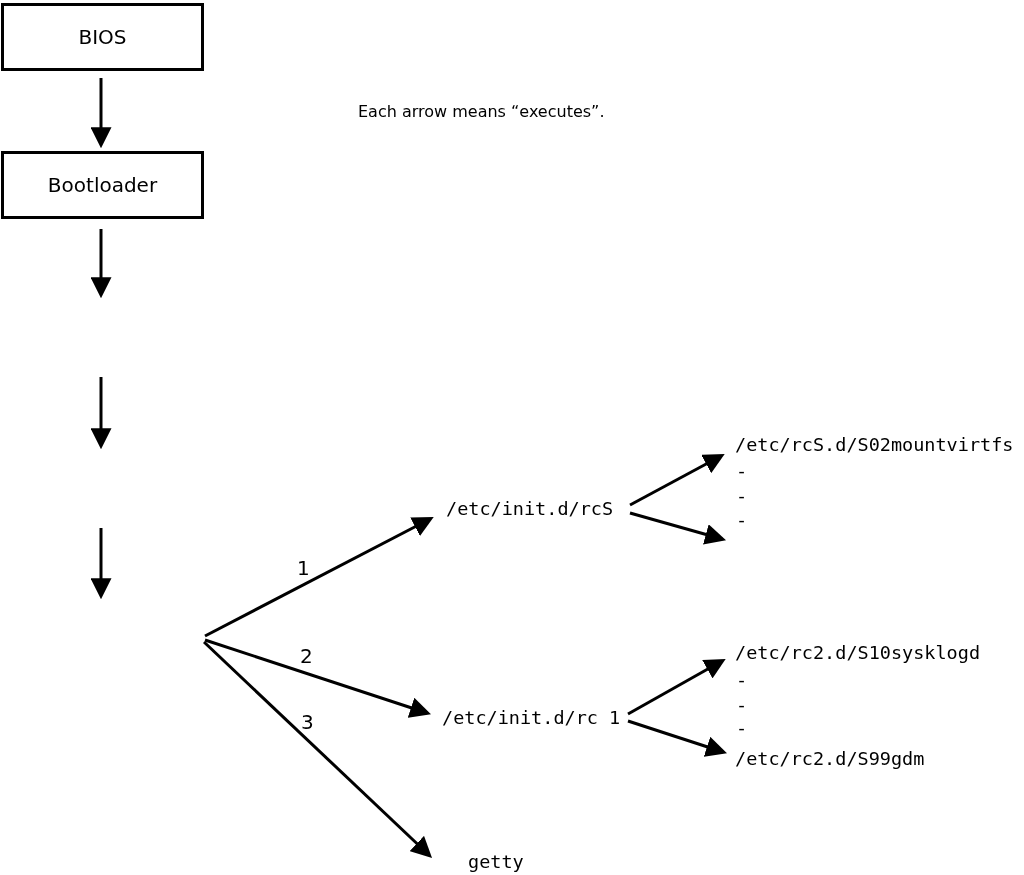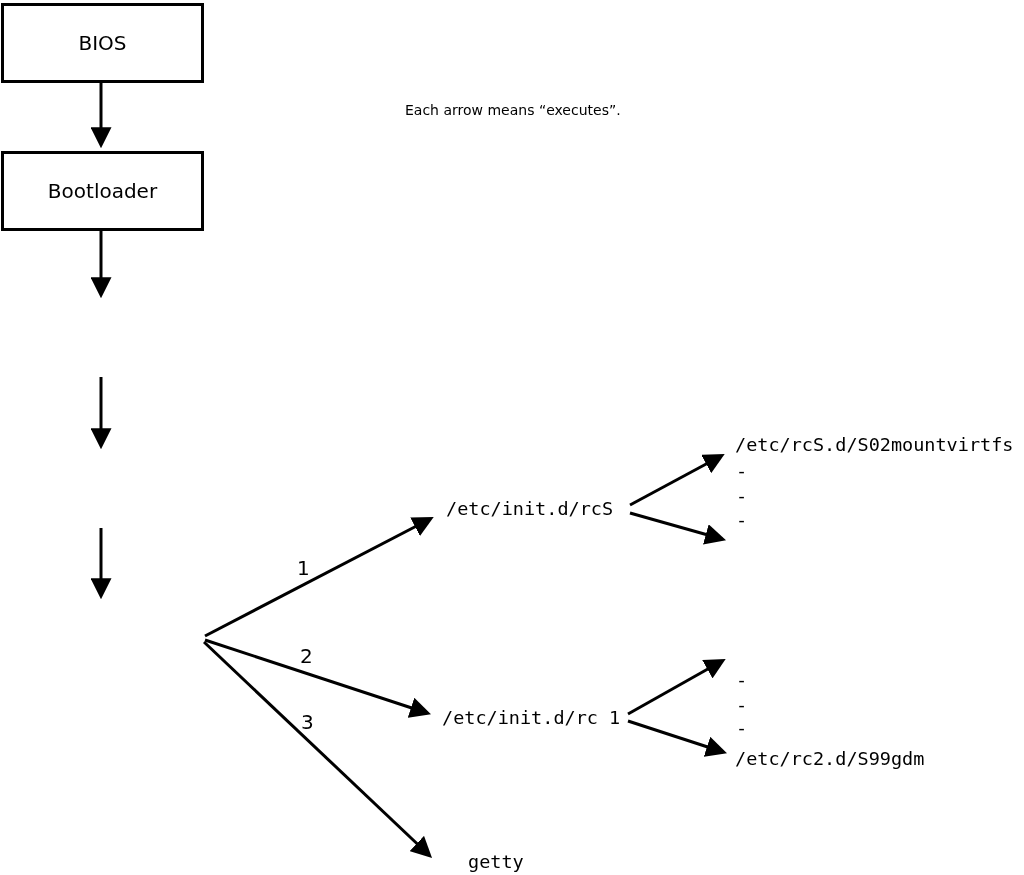--- a/index.html
+++ b/index.html
@@ -24,34 +24,33 @@
     height: 875px;
   }
   .arrow-layer line {
     stroke: #000000;
     stroke-width: 3;
   }
   .node-box {
     position: absolute;
     left: 1px;
     width: 203px;
-    height: 80px;
+    height: 68px;
     box-sizing: border-box;
     border: 3px solid #000000;
     background: #ffffff;
     display: flex;
     align-items: center;
     justify-content: center;
     font-size: 20px;
   }
   .caption {
     position: absolute;
-    font-size: 14px;
+    font-size: 16px;
     white-space: nowrap;
-    margin-left: 47px;
   }
   .branch-num {
     position: absolute;
     font-size: 20px;
   }
   .mono-label {
     position: absolute;
     font-family: "DejaVu Sans Mono", "Liberation Mono", monospace;
     font-size: 18.5px;
     white-space: nowrap;
@@ -97,18 +96,19 @@
 
   <div class="mono-label" style="left:446px; top:500px">/etc/init.d/rcS</div>
   <div class="mono-label" style="left:442px; top:709px">/etc/init.d/rc 1</div>
   <div class="mono-label" style="left:468px; top:853px">getty</div>
 
   <div class="mono-label" style="left:735px; top:436px">/etc/rcS.d/S02mountvirtfs</div>
   <div class="mono-label" style="left:736px; top:462px">-</div>
   <div class="mono-label" style="left:736px; top:487px">-</div>
   <div class="mono-label" style="left:736px; top:511px">-</div>
 
+  <div class="mono-label" style="left:735px; top:644px">/etc/rc2.d/S10sysklogd</div>
   <div class="mono-label" style="left:736px; top:671px">-</div>
   <div class="mono-label" style="left:736px; top:696px">-</div>
   <div class="mono-label" style="left:736px; top:719px">-</div>
   <div class="mono-label" style="left:735px; top:750px">/etc/rc2.d/S99gdm</div>
 
 </div>
 
 </body></html>

